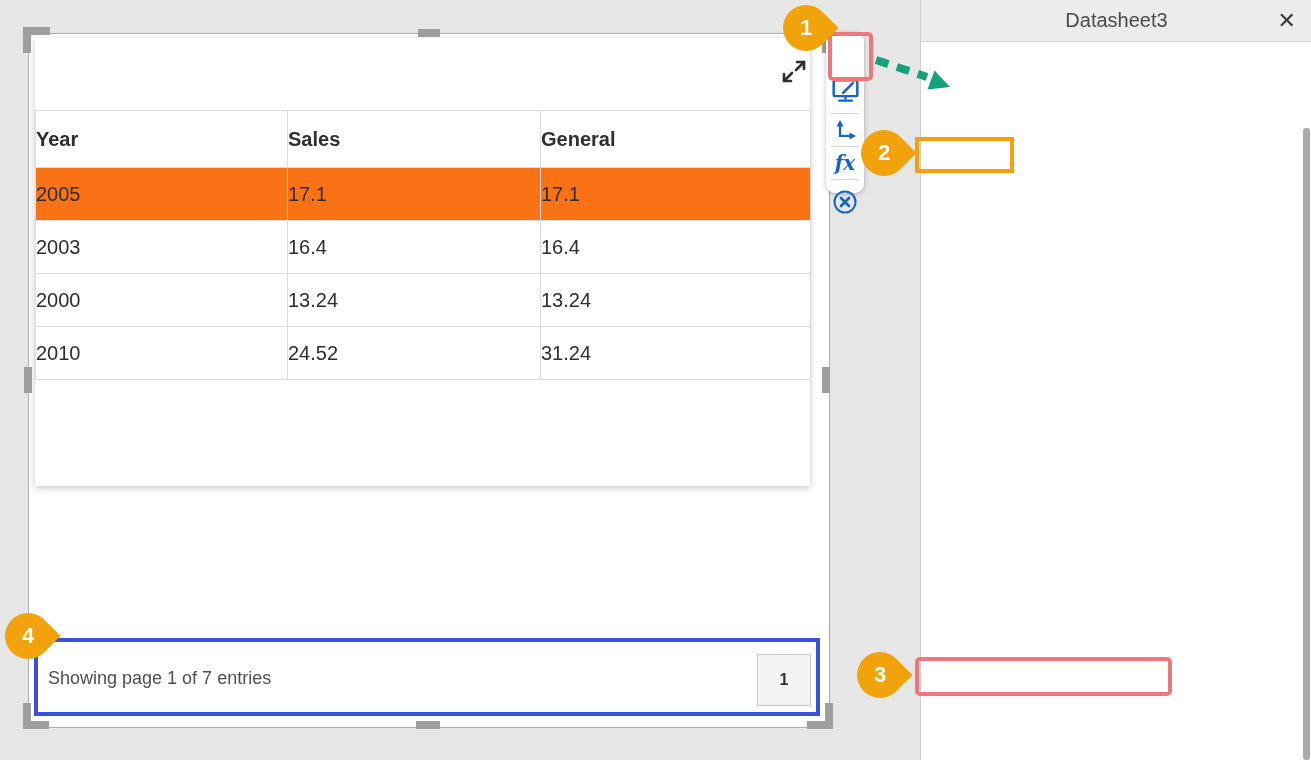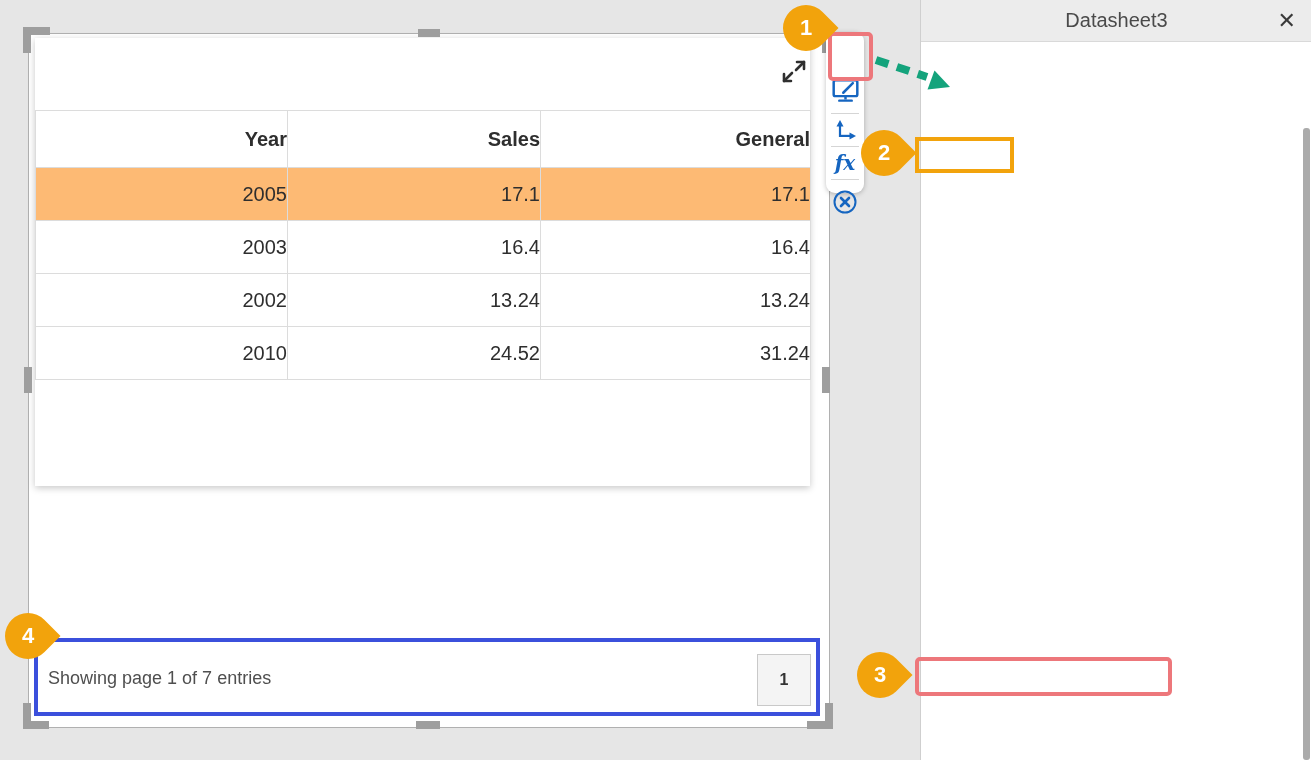--- a/index.html
+++ b/index.html
@@ -17,25 +17,25 @@
   .widget-bg { left:29px; top:34px; width:800px; height:693px; background:#fff; }
   .frame { left:28px; top:33px; width:802px; height:695px; border:1px solid #b0b0b0; pointer-events:none; }
   .handle { background:#9e9e9e; z-index:6; }
 
   
   .table-card { left:35px; top:38px; width:775px; height:448px; background:#fff;
                 box-shadow:0 2px 7px rgba(0,0,0,0.22); z-index:3; }
   .sheet-title { position:absolute; left:13px; top:18px; font-size:21.5px; font-weight:bold; color:#151515; letter-spacing:0.2px; }
   table.sheet { position:absolute; left:0; top:72px; width:775px; border-collapse:collapse; table-layout:fixed; }
   table.sheet th, table.sheet td {
-    border:1px solid #dcdcdc; text-align:right; font-size:20px; color:#2e2e2e;
+    border:1px solid #dcdcdc; text-align:left; font-size:20px; color:#2e2e2e;
   }
   table.sheet th { height:57px; font-weight:bold; background:#fff; }
   table.sheet td { height:53px; font-weight:normal; }
-  tr.alt td { background:#fdba74; }
+  tr.alt td { background:#f97316; }
 
   
   .footer-text { left:48px; top:668px; font-size:18px; color:#4f4f4f; z-index:3; }
   .page-btn { left:757px; top:654px; width:54px; height:52px; background:#f4f4f4;
               border:1px solid #c9c9c9; display:flex; align-items:center; justify-content:center;
               font-size:16px; font-weight:bold; color:#333; z-index:3; }
 
   
   .toolbar { left:826px; top:32px; width:38px; height:161px; background:#fff; border-radius:9px;
              box-shadow:0 1px 5px rgba(0,0,0,0.25); z-index:20; }
@@ -120,21 +120,21 @@
       <td>2005</td>
       <td>17.1</td>
       <td>17.1</td>
     </tr>
     <tr>
       <td>2003</td>
       <td>16.4</td>
       <td>16.4</td>
     </tr>
     <tr>
-      <td>2002</td>
+      <td>2000</td>
       <td>13.24</td>
       <td>13.24</td>
     </tr>
     <tr>
       <td>2010</td>
       <td>24.52</td>
       <td>31.24</td>
     </tr>
   </tbody>
     </table>

